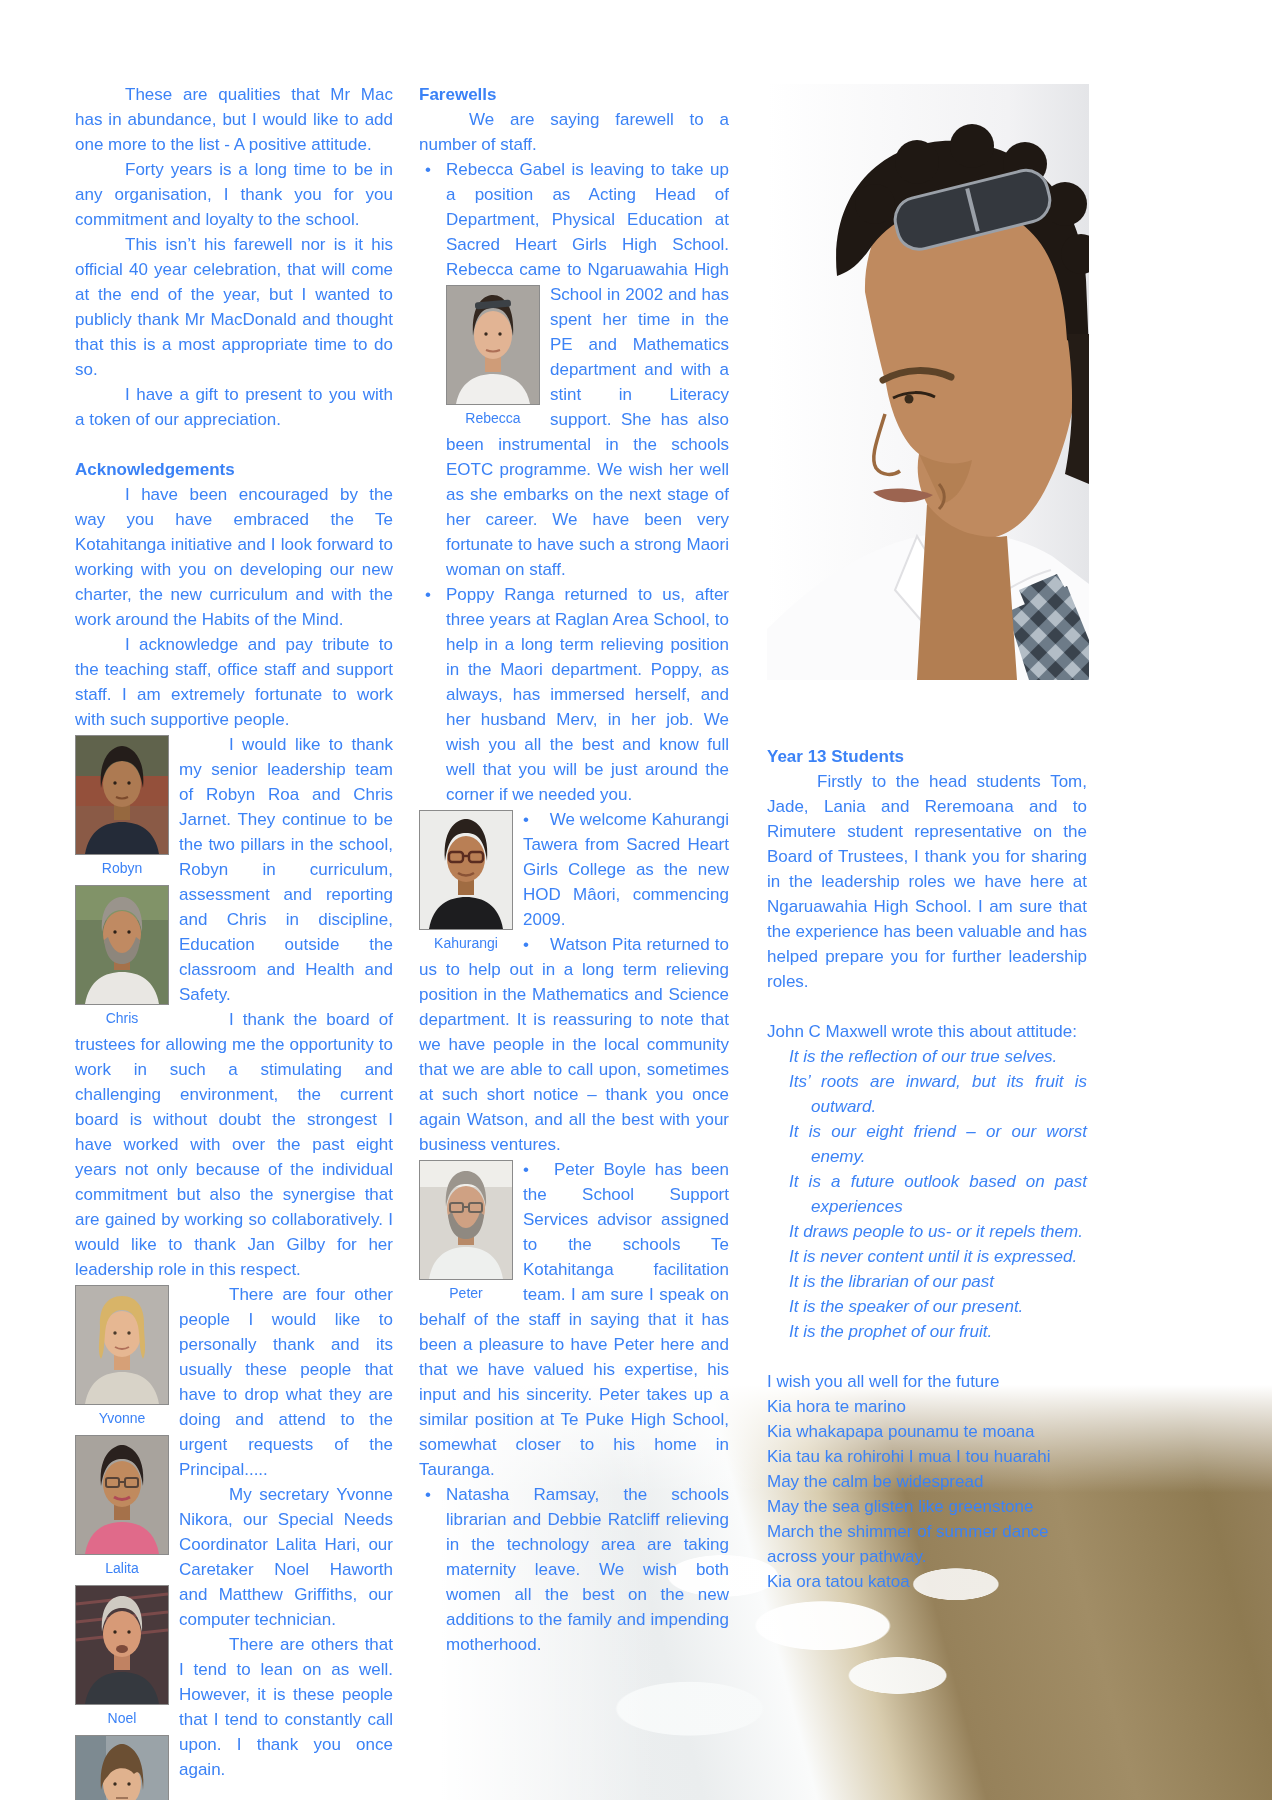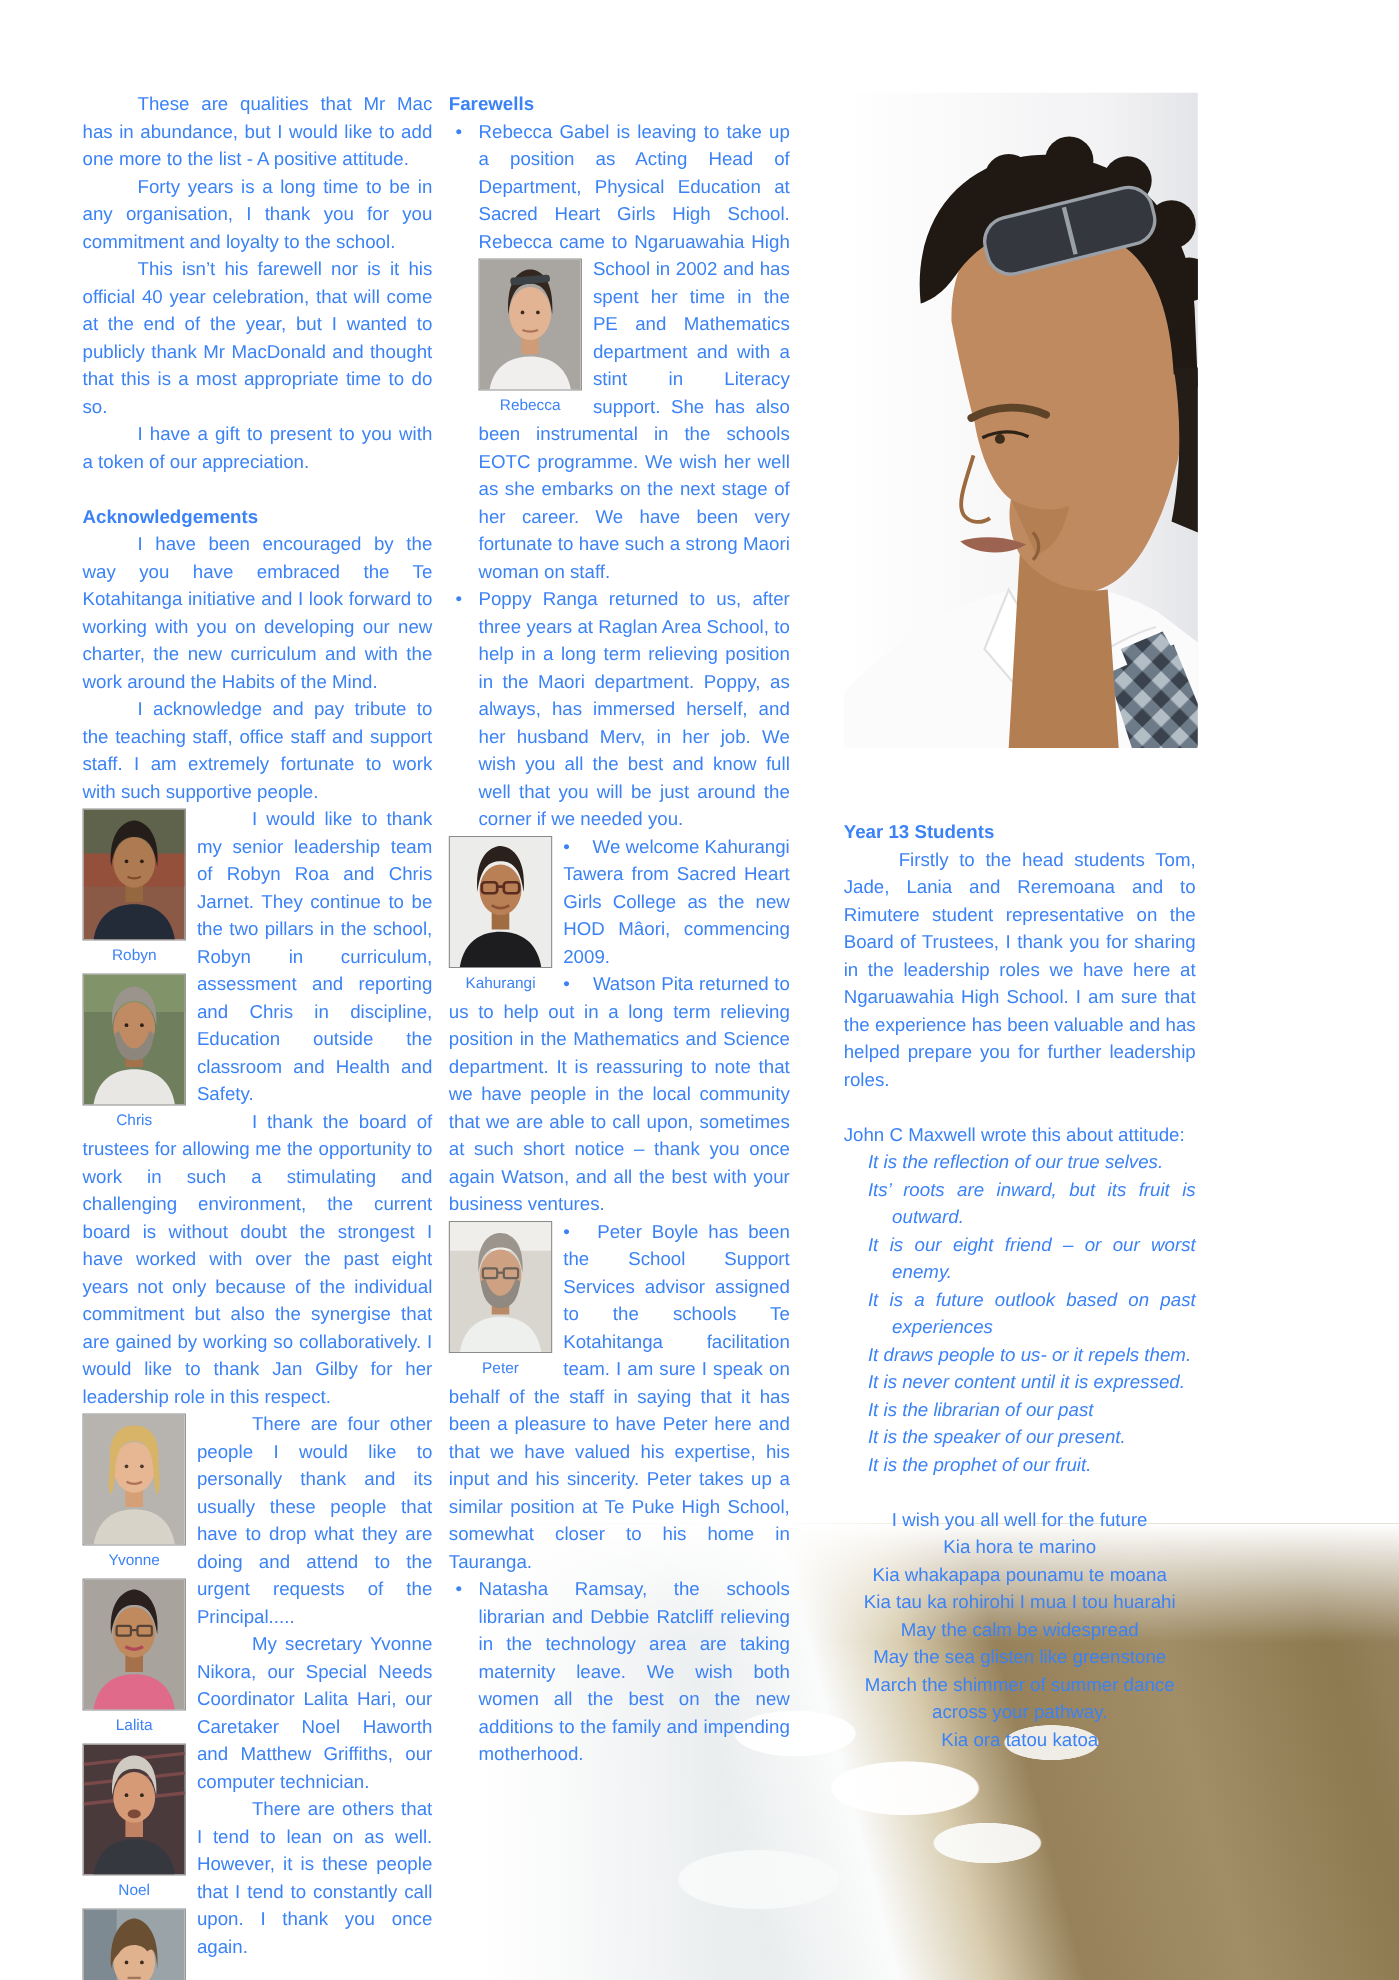--- a/index.html
+++ b/index.html
@@ -1,20 +1,20 @@
 <!DOCTYPE html>
 <html><head>
 <meta charset="utf-8">
 <style>
   html,body{margin:0;padding:0;background:#ffffff;}
   .page{position:relative;width:1272px;height:1800px;background:#ffffff;overflow:hidden;
         font-family:"Liberation Sans",sans-serif;font-size:17px;line-height:25px;color:#3b82f6;}
   .col{position:absolute;top:82px;text-align:justify;z-index:2;}
   #col1{left:75px;width:318px;}
-  #col2{left:408px;width:310px;}
+  #col2{left:419px;width:310px;}
   #col3{left:767px;width:320px;}
   .para{margin:0;}
   .ind{text-indent:50px;}
   .head{font-weight:700;margin:25px 0 0 0;}
   .head.first{margin-top:0;}
   
   .photo{float:left;clear:left;width:94px;margin:3px 10px 2px 0;text-align:center;}
   .photo svg{display:block;width:92px;height:118px;border:1px solid #8b8b8b;background:#fff;}
   .caption{font-size:14px;line-height:18px;text-align:center;text-indent:0;}
   
@@ -22,21 +22,21 @@
   li{margin:0;}
   li.hang{position:relative;padding-left:27px;}
   li.hang::before{content:"\2022";position:absolute;left:6px;top:0;}
   li.flat::before{content:"\2022";padding-right:16px;}
   
   .bigphoto{width:322px;height:596px;margin:2px 0 0 0;}
   .bigphoto svg{display:block;width:322px;height:596px;}
   #col3 .head{margin-top:64px;}
   .quote{font-style:italic;padding-left:44px;text-indent:-22px;text-align:justify;margin:0;}
   .farewell{margin-top:25px;text-align:left;}
-  .fline{margin:0;text-align:center;}
+  .fline{margin:0;text-align:left;}
   .maxwell{margin-top:25px;}
   
   .beach{position:absolute;left:440px;top:1385px;width:832px;height:415px;z-index:1;
     background:
       linear-gradient(to right,#ffffff 0%,rgba(255,255,255,0) 26%),
       linear-gradient(to bottom,#ffffff 0%,rgba(255,255,255,0) 26%),
       radial-gradient(90px 34px at 34% 46%,rgba(255,255,255,.95) 0 60%,rgba(255,255,255,0) 62%),
       radial-gradient(110px 40px at 46% 58%,rgba(255,255,255,.95) 0 60%,rgba(255,255,255,0) 62%),
       radial-gradient(80px 30px at 55% 70%,rgba(252,253,253,.9) 0 60%,rgba(255,255,255,0) 62%),
       radial-gradient(120px 44px at 30% 78%,rgba(248,250,250,.92) 0 60%,rgba(255,255,255,0) 62%),
@@ -153,20 +153,21 @@
 
       </span>
       <span>There are four other people I would like to personally thank and its usually these people that have to drop what they are doing and attend to the urgent requests of the Principal.....</span>
     </p>
     <p class="para ind">My secretary Yvonne Nikora, our Special Needs Coordinator Lalita Hari, our Caretaker Noel Haworth and Matthew Griffiths, our computer technician.</p>
     <p class="para ind">There are others that I tend to lean on as well. However, it is these people that I tend to constantly call upon. I thank you once again.</p>
   </div>
 
   <div class="col" id="col2">
     <div class="head first">Farewells</div>
+    <p class="para ind">We are saying farewell to a number of staff.</p>
     <ul class="blist">
       <li class="hang">
         <span>Rebecca Gabel is leaving to take up a position as Acting Head of Department, Physical Education at Sacred Heart Girls High School. Rebecca came to Ngaruawahia High </span>
         <span class="photo">
           <svg viewBox="0 0 92 118">
             <rect width="92" height="118" fill="#a9a5a0"></rect>
             <path d="M9,118 C13,96 29,88 46,88 C63,88 79,96 83,118 Z" fill="#f0efed"></path>
             <rect x="38" y="68" width="16" height="18" fill="#cf9c78"></rect>
             <ellipse cx="46" cy="49" rx="19" ry="24" fill="#e2b494"></ellipse>
             <path d="M26,50 C24,16 38,9 46,9 C54,9 68,16 66,50 C63,28 56,22 46,22 C36,22 29,28 26,50 Z" fill="#33271f"></path>

